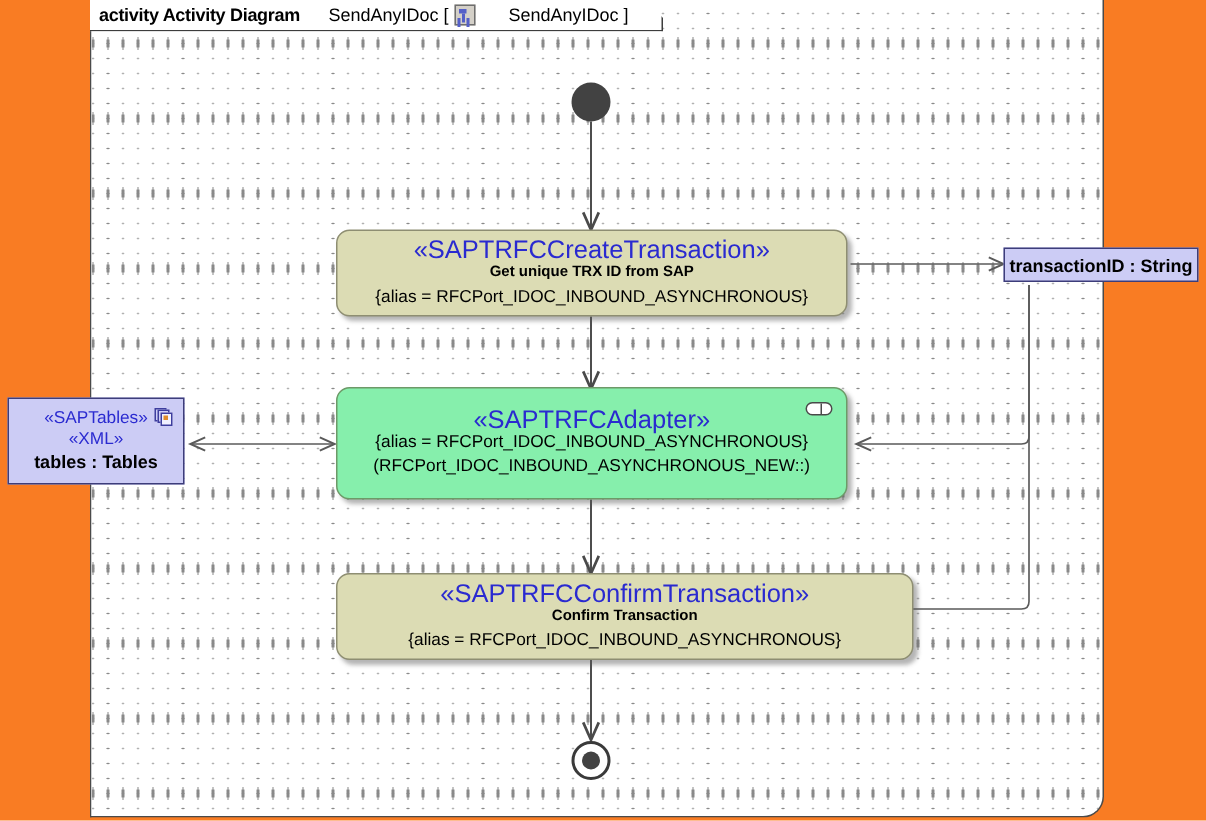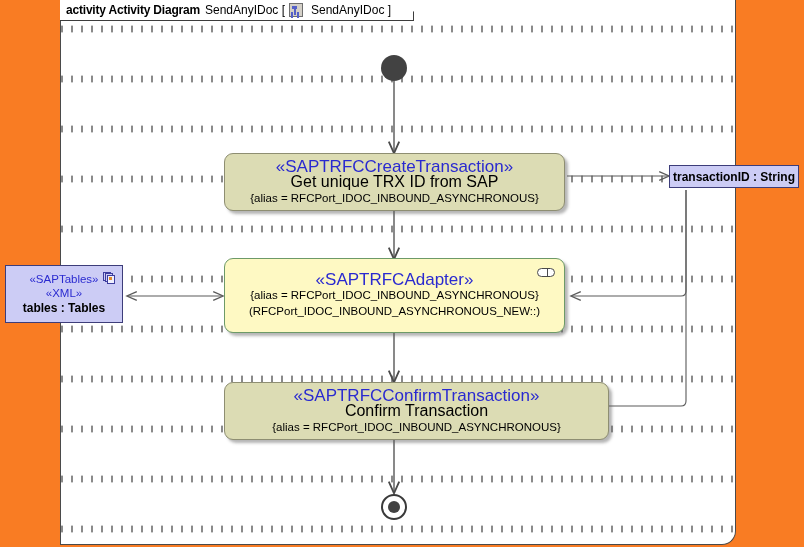--- a/index.html
+++ b/index.html
@@ -63,21 +63,21 @@
     white-space: nowrap;
     clip-path: polygon(0 0, calc(100% - 12px) 0, 100% 12px, 100% 100%, 0 100%);
     font-size: 12px;
     color: #000;
   }
   #frame-title .kw {
     font-weight: bold;
     letter-spacing: -0.2px;
   }
   #frame-title .nm {
-    margin-left: 5px;
+    margin-left: 19px;
     font-weight: normal;
   }
   .diag-icon {
     display: inline-block;
     width: 14px;
     height: 14px;
     margin: 0 3px 0 4px;
     position: relative;
     vertical-align: -3px;
     background: #d4d0c8;
@@ -108,30 +108,30 @@
     border-radius: 9px;
     box-shadow: 3px 3px 3px rgba(90,90,90,0.45);
     display: flex;
     flex-direction: column;
     align-items: center;
     justify-content: center;
     text-align: center;
     padding: 4px 8px;
   }
   .action.beige { background: #dcdcb4; border-color: #8e8e72; }
-  .action.green { background: #fef9c3; border-color: #6d9a68; justify-content: center; }
+  .action.green { background: #86efac; border-color: #6d9a68; justify-content: center; }
   .stereo {
     color: #2a2ad0;
     font-size: 17px;
     line-height: 15px;
     white-space: nowrap;
   }
   .action-name {
-    font-weight: normal;
-    font-size: 16px;
+    font-weight: bold;
+    font-size: 10px;
     line-height: 16px;
     color: #000;
     white-space: nowrap;
   }
   .action-prop {
     font-size: 11.5px;
     line-height: 16px;
     color: #000;
     white-space: nowrap;
   }

